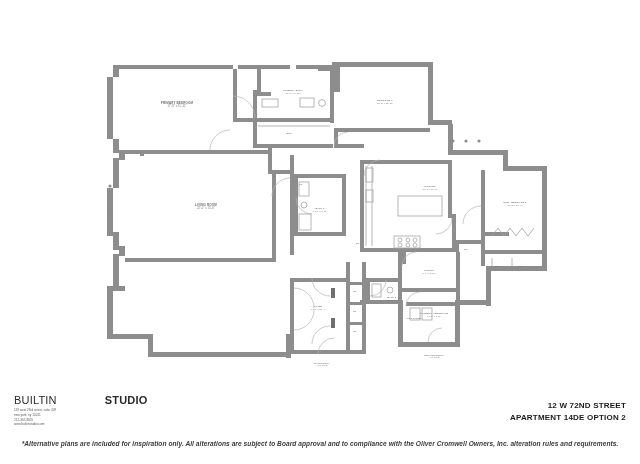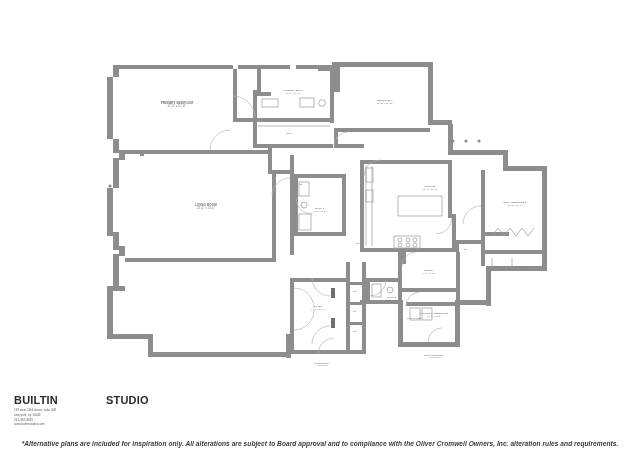--- a/index.html
+++ b/index.html
@@ -22,21 +22,21 @@
   .rlabel.tiny .dm{font-size:2.2px;}
 
   .entry{position:absolute;text-align:center;color:#8a8a8a;
          transform:translate(-50%,0);white-space:nowrap;line-height:1.2;}
   .entry .e1{display:block;font-size:2.5px;font-weight:700;}
   .entry .e2{display:block;font-size:2.4px;}
 
   
   #logo{position:absolute;left:14px;top:394px;}
   #logo .mark{font-size:11px;letter-spacing:.2px;color:#2b2b2b;white-space:nowrap;}
-  #logo .mark .lt{font-weight:700;}
+  #logo .mark .lt{font-weight:400;}
   #logo .mark .hv{font-weight:700;margin-left:48px;}
   #logo .addr{margin-top:2px;font-size:3.1px;line-height:1.55;color:#5a5a5a;}
   #logo .addr span{display:block;white-space:nowrap;}
 
   #titleblock{position:absolute;right:14px;top:400px;text-align:right;
               font-size:8px;line-height:1.45;color:#1a1a1a;font-weight:700;
               letter-spacing:.2px;}
   #titleblock span{display:block;white-space:nowrap;}
 
   #disclaimer{position:absolute;left:0;right:0;top:440px;text-align:center;
@@ -317,17 +317,19 @@
     </div>
     <div class="addr">
       <span>119 west 23rd street, suite 409</span>
       <span>new york, ny 10011</span>
       <span>212-367-8055</span>
       <span>www.builtinstudio.com</span>
     </div>
   </div>
 
   <div id="titleblock">
+    <span>12 W 72ND STREET</span>
+    <span>APARTMENT 14DE OPTION 2</span>
   </div>
 
   <div id="disclaimer">*Alternative plans are included for inspiration only. All alterations are subject to Board approval and to compliance with the Oliver Cromwell Owners, Inc. alteration rules and requirements.</div>
 
 </div>
 
 </body></html>

